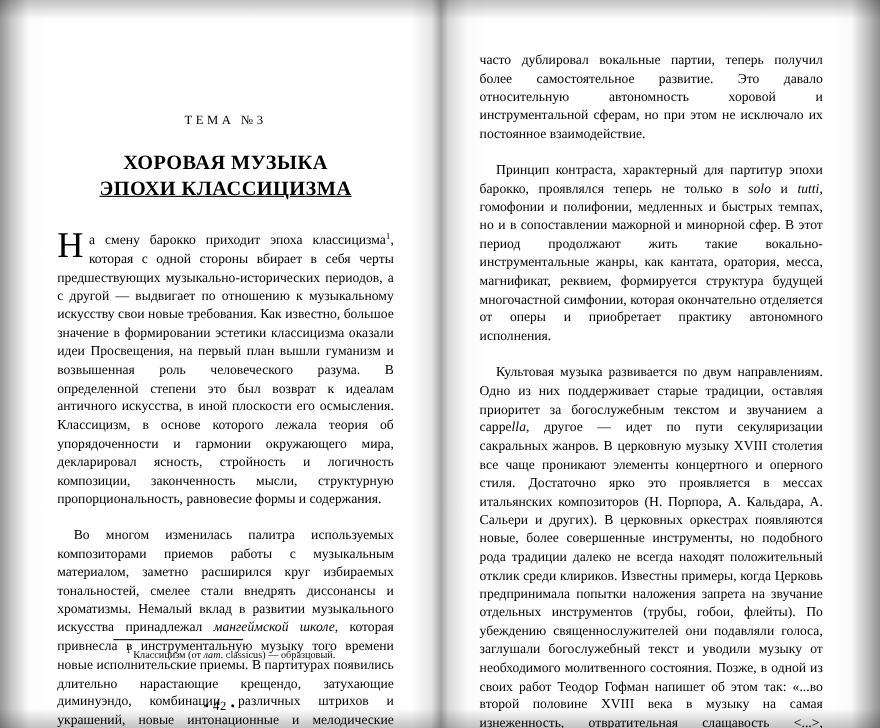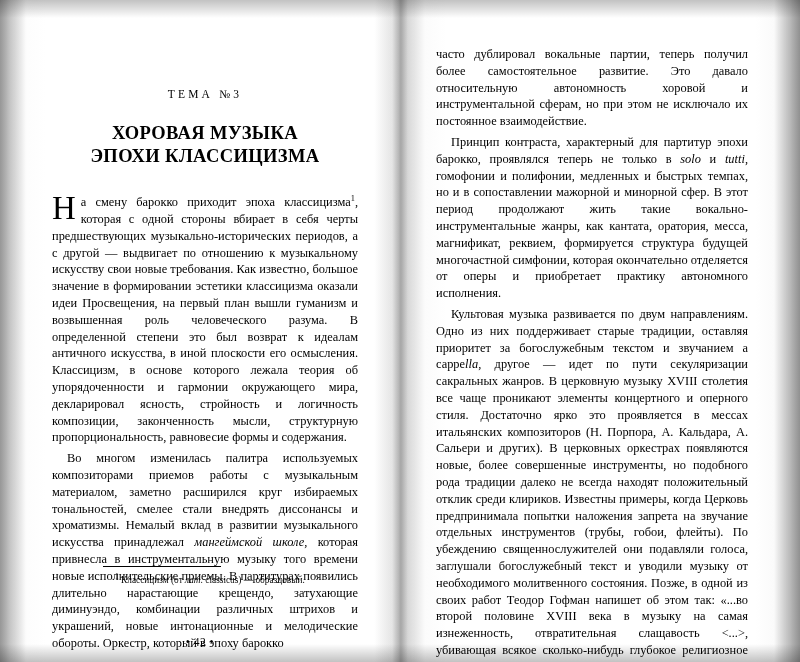--- a/index.html
+++ b/index.html
@@ -25,21 +25,21 @@
        #f6f6f6 392px, #e2e2e2 399px, #d2d2d2 401px, #e8e8e8 408px,
        #fbfbfb 424px, #ffffff 446px, #ffffff 756px,
        #fafafa 774px, #e4e4e4 790px, #cfcfcf 800px);
   }
   .page {
     position: absolute;
     top: 0;
     height: 662px;
     box-sizing: border-box;
   }
-  .page-left  { left: 0;   width: 400px; padding: 46px 42px 0 52px; }
+  .page-left  { left: 0;   width: 400px; padding: 62px 42px 0 52px; }
   .page-right { left: 400px; width: 400px; padding: 46px 52px 1px 36px; }
 
   .col {
     position: relative;
     height: 560px;
   }
 
   .theme-label {
     font-size: 11.5px;
     letter-spacing: 3.2px;
@@ -49,32 +49,32 @@
     font-family: "Liberation Serif", serif;
   }
   .chapter-title {
     text-align: center;
     font-size: 18.5px;
     font-weight: bold;
     line-height: 1.22;
     letter-spacing: 0.4px;
     margin: 12px 0 26px 0;
   }
-  .chapter-title .l2 { display: block; }
+  .chapter-title .l2 { display: block; text-decoration: underline; }
 
   p.body {
     font-size: 12.4px;
     line-height: 1.355;
     text-align: justify;
     margin: 0;
     text-indent: 15px;
     hyphens: manual;
   }
   p.body.first { text-indent: 0; }
-  p.body + p.body { margin-top: 4px; }
+  p.body + p.body { margin-top: 16px; }
 
   .dropcap {
     float: left;
     font-size: 33px;
     line-height: 0.83;
     padding: 2px 5px 0 0;
     font-family: "Liberation Serif", serif;
   }
 
   .sup { font-size: 8.4px; vertical-align: super; }

